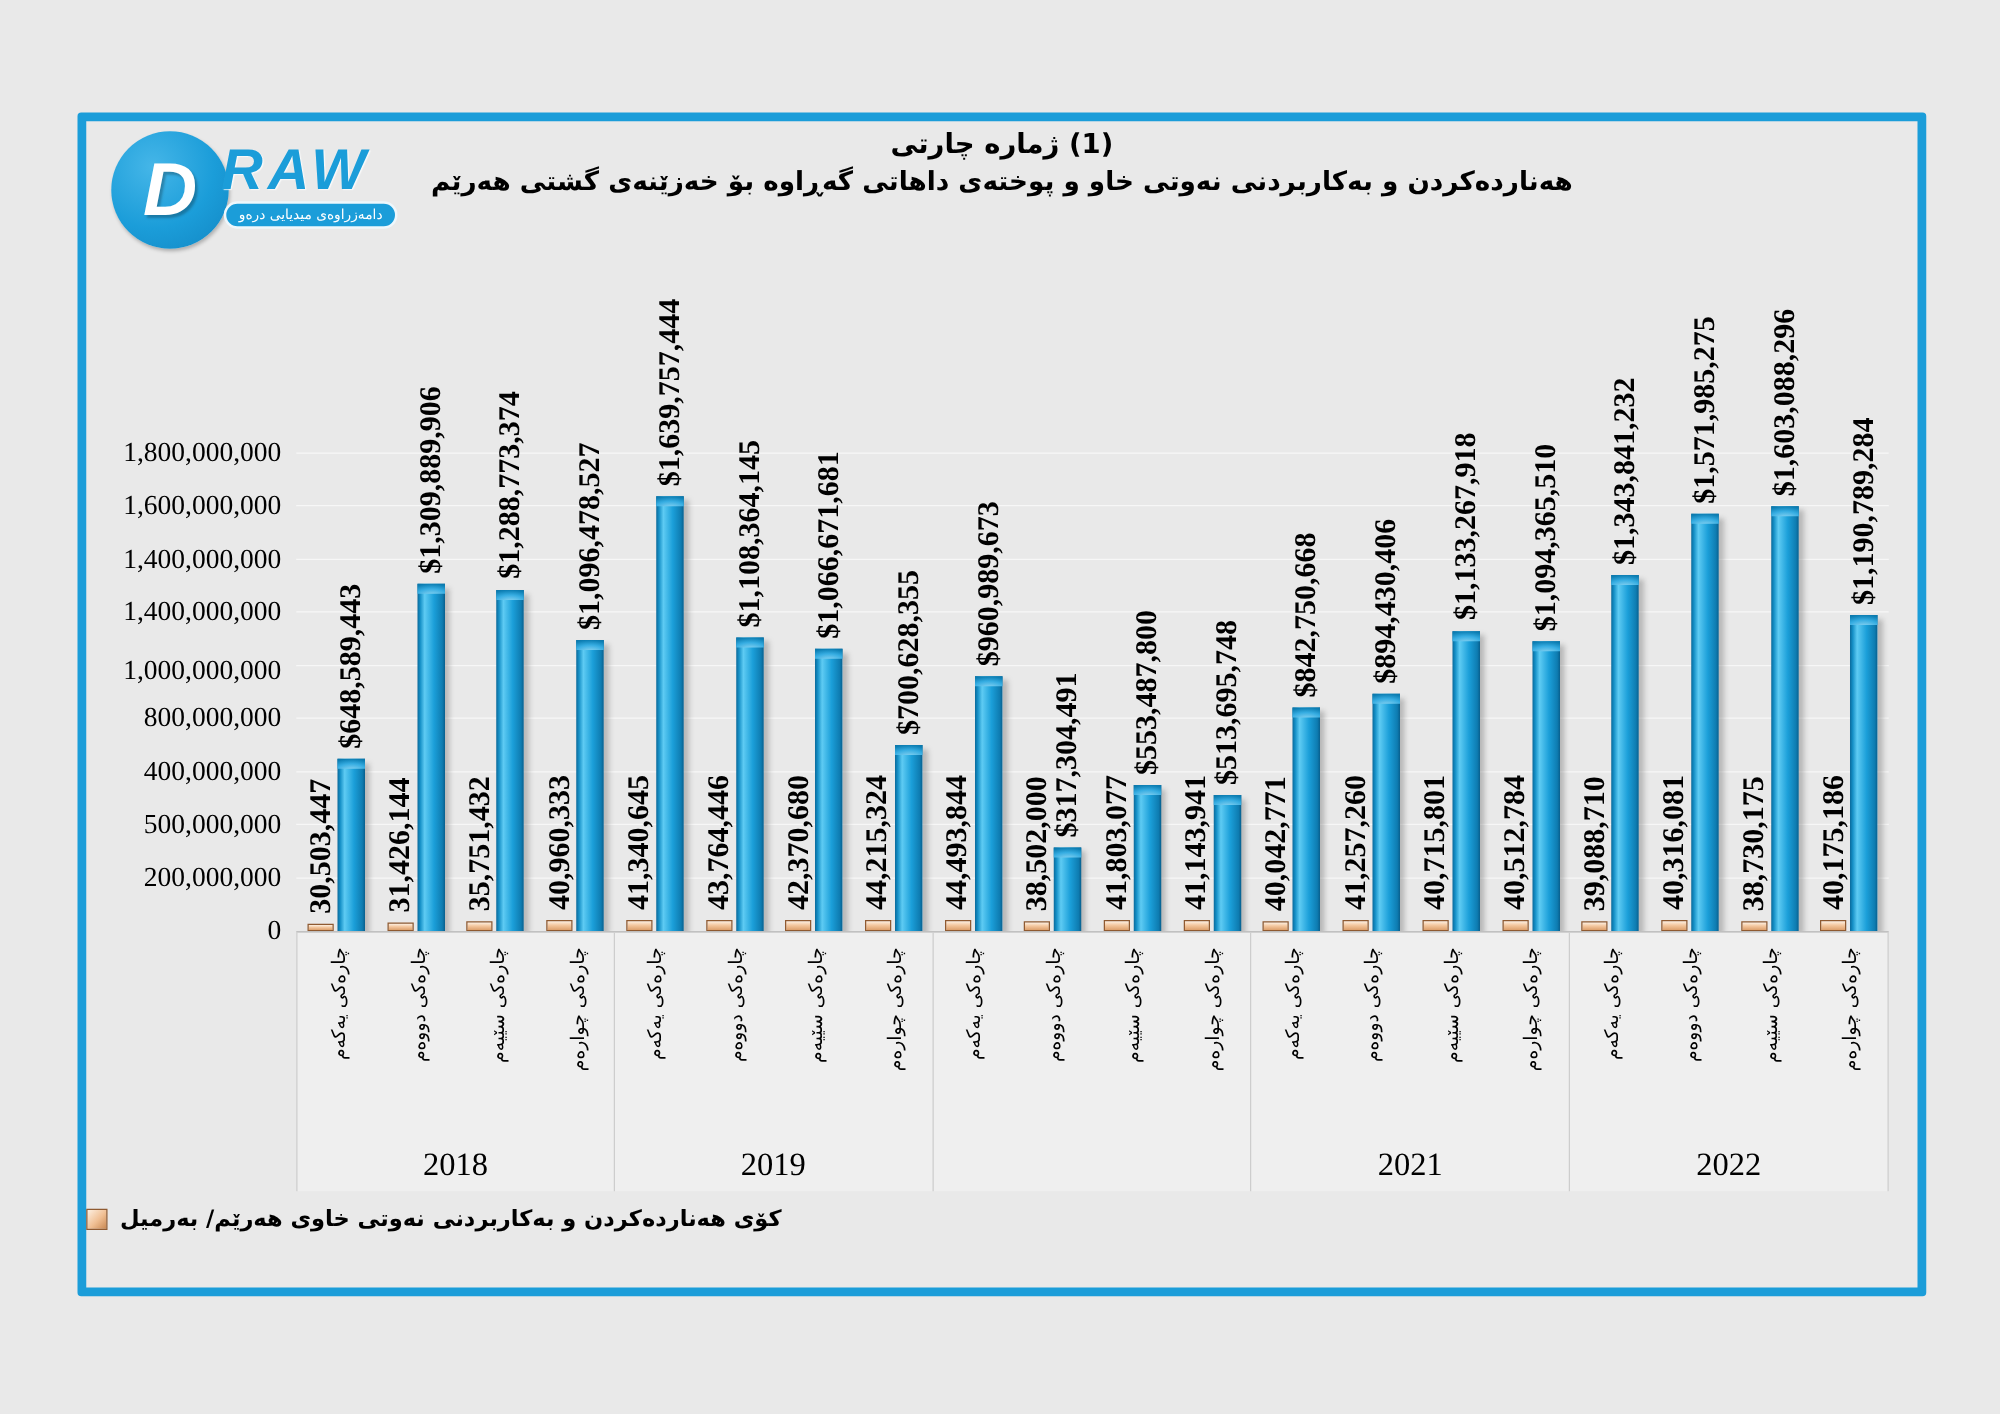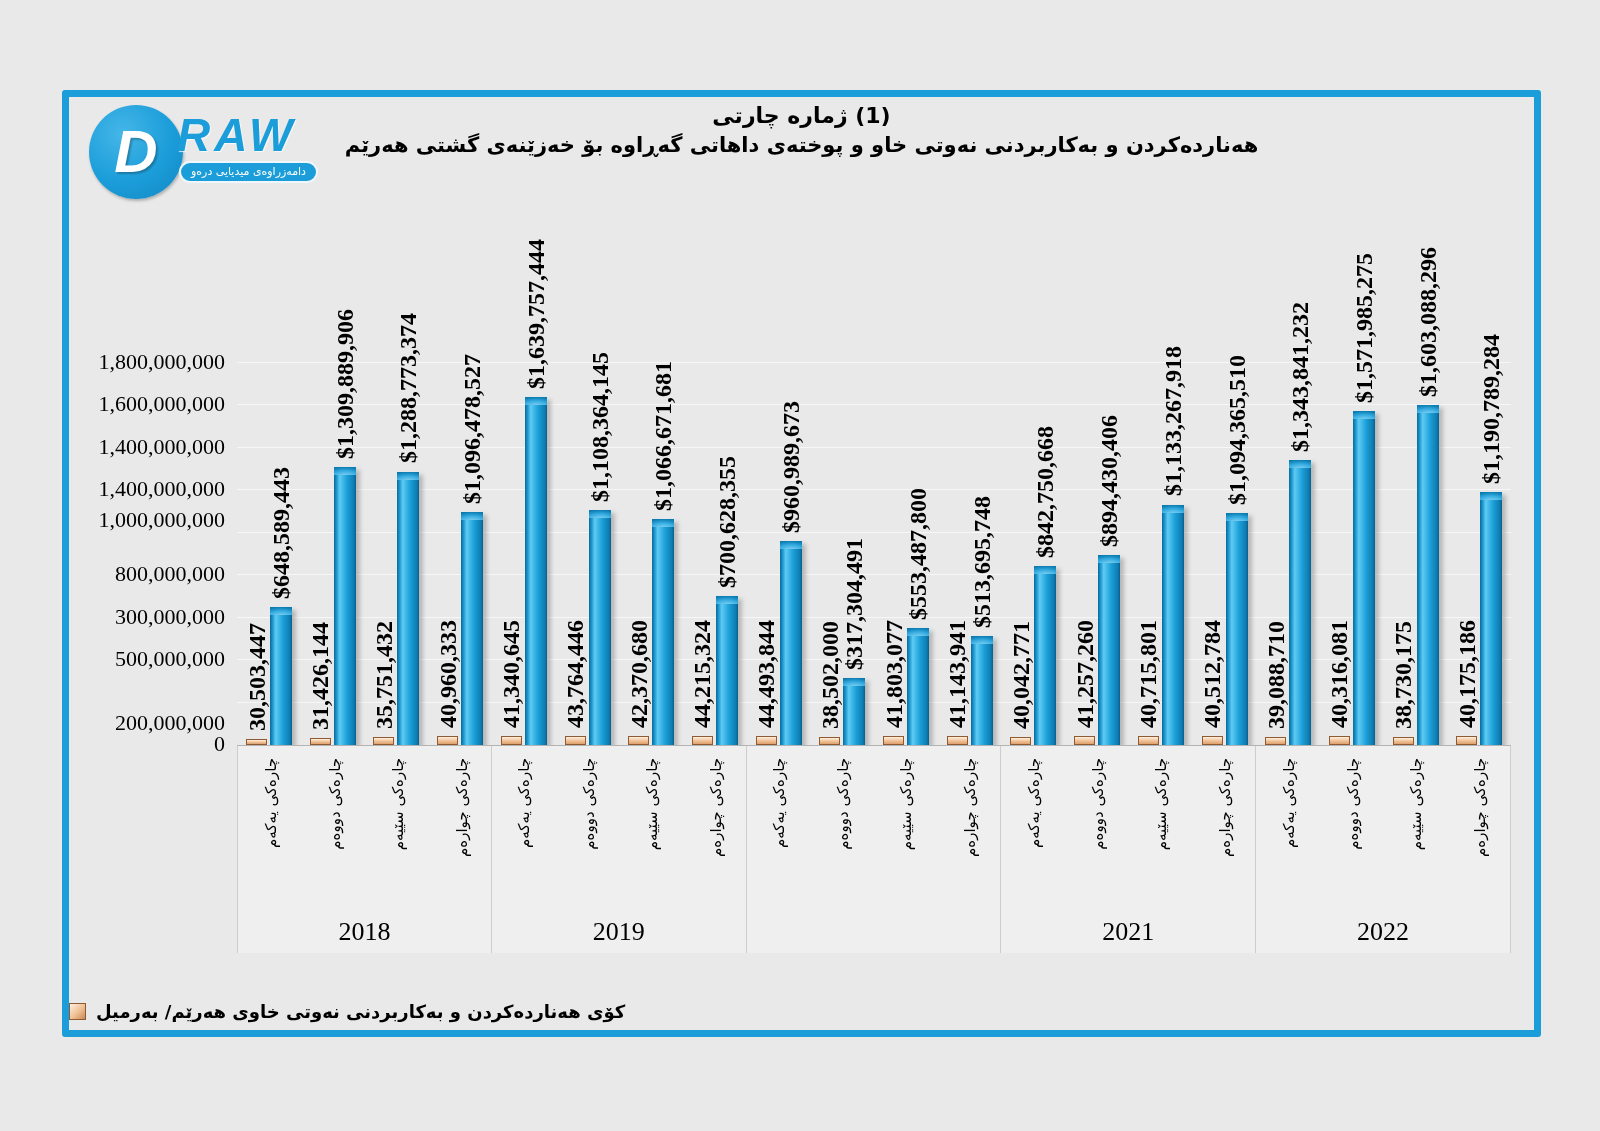--- a/index.html
+++ b/index.html
@@ -89,21 +89,21 @@
     font-size:15px;line-height:18px;
     transform:rotate(-90deg);transform-origin:100% 0;
   }
   .yearlabel{
     position:absolute;bottom:6px;left:0;right:0;text-align:center;
     font-family:"Liberation Serif",serif;font-size:26px;
   }
   
   .legend{
     position:absolute;left:0;right:0;top:868px;
-    display:flex;justify-content:space-between;align-items:center;gap:64px;margin-top:36px;
+    display:flex;justify-content:space-between;align-items:center;gap:64px;
   }
   .legend-item{display:flex;align-items:center;gap:10px;}
   .lmarker{width:17px;height:17px;box-sizing:border-box;}
   .lmarker-orange{
     border:1px solid #8f5a31;
     background:linear-gradient(135deg,#fdf0e2 0%,#f0bf93 55%,#c98852 100%);
   }
   .lmarker-blue{
     border:1px solid #0a5f8c;
     background:linear-gradient(135deg,#8ed7f4 0%,#1b9dd9 55%,#0d6f9f 100%);
@@ -123,25 +123,25 @@
     <div class="logo-banner">دامەزراوەی میدیایی درەو</div>
   </div>
 
   <div class="title">
     <div class="title-l1">چارتی‎ ژمارە‎ (1)</div>
     <div class="title-l2">هەناردەکردن و بەکاربردنی نەوتی خاو و پوختەی داهاتی گەڕاوە بۆ خەزێنەی گشتی هەرێم</div>
   </div>
 
   <div class="yaxis">
       <div class="ytick" style="top: 368px;">0</div>
-      <div class="ytick" style="top: 325.556px; margin-top: 21px;">200,000,000</div>
+      <div class="ytick" style="top: 325.556px;">200,000,000</div>
       <div class="ytick" style="top: 283.111px;">500,000,000</div>
-      <div class="ytick" style="top: 240.667px;">300,000,000</div>
+      <div class="ytick" style="top: 240.667px;">400,000,000</div>
       <div class="ytick" style="top: 198.222px;">800,000,000</div>
-      <div class="ytick" style="top: 144px;">1,000,000,000</div>
+      <div class="ytick" style="top: 160px;">1,000,000,000</div>
       <div class="ytick" style="top: 113.333px;">1,400,000,000</div>
       <div class="ytick" style="top: 70.8889px;">1,400,000,000</div>
       <div class="ytick" style="top: 28.4444px;">1,600,000,000</div>
       <div class="ytick" style="top: -14px;">1,800,000,000</div>
     </div>
 
   <div class="plot">
       <div class="gridline" style="bottom: 42.4444px;"></div>
       <div class="gridline" style="bottom: 84.8889px;"></div>
       <div class="gridline" style="bottom: 127.333px;"></div>

